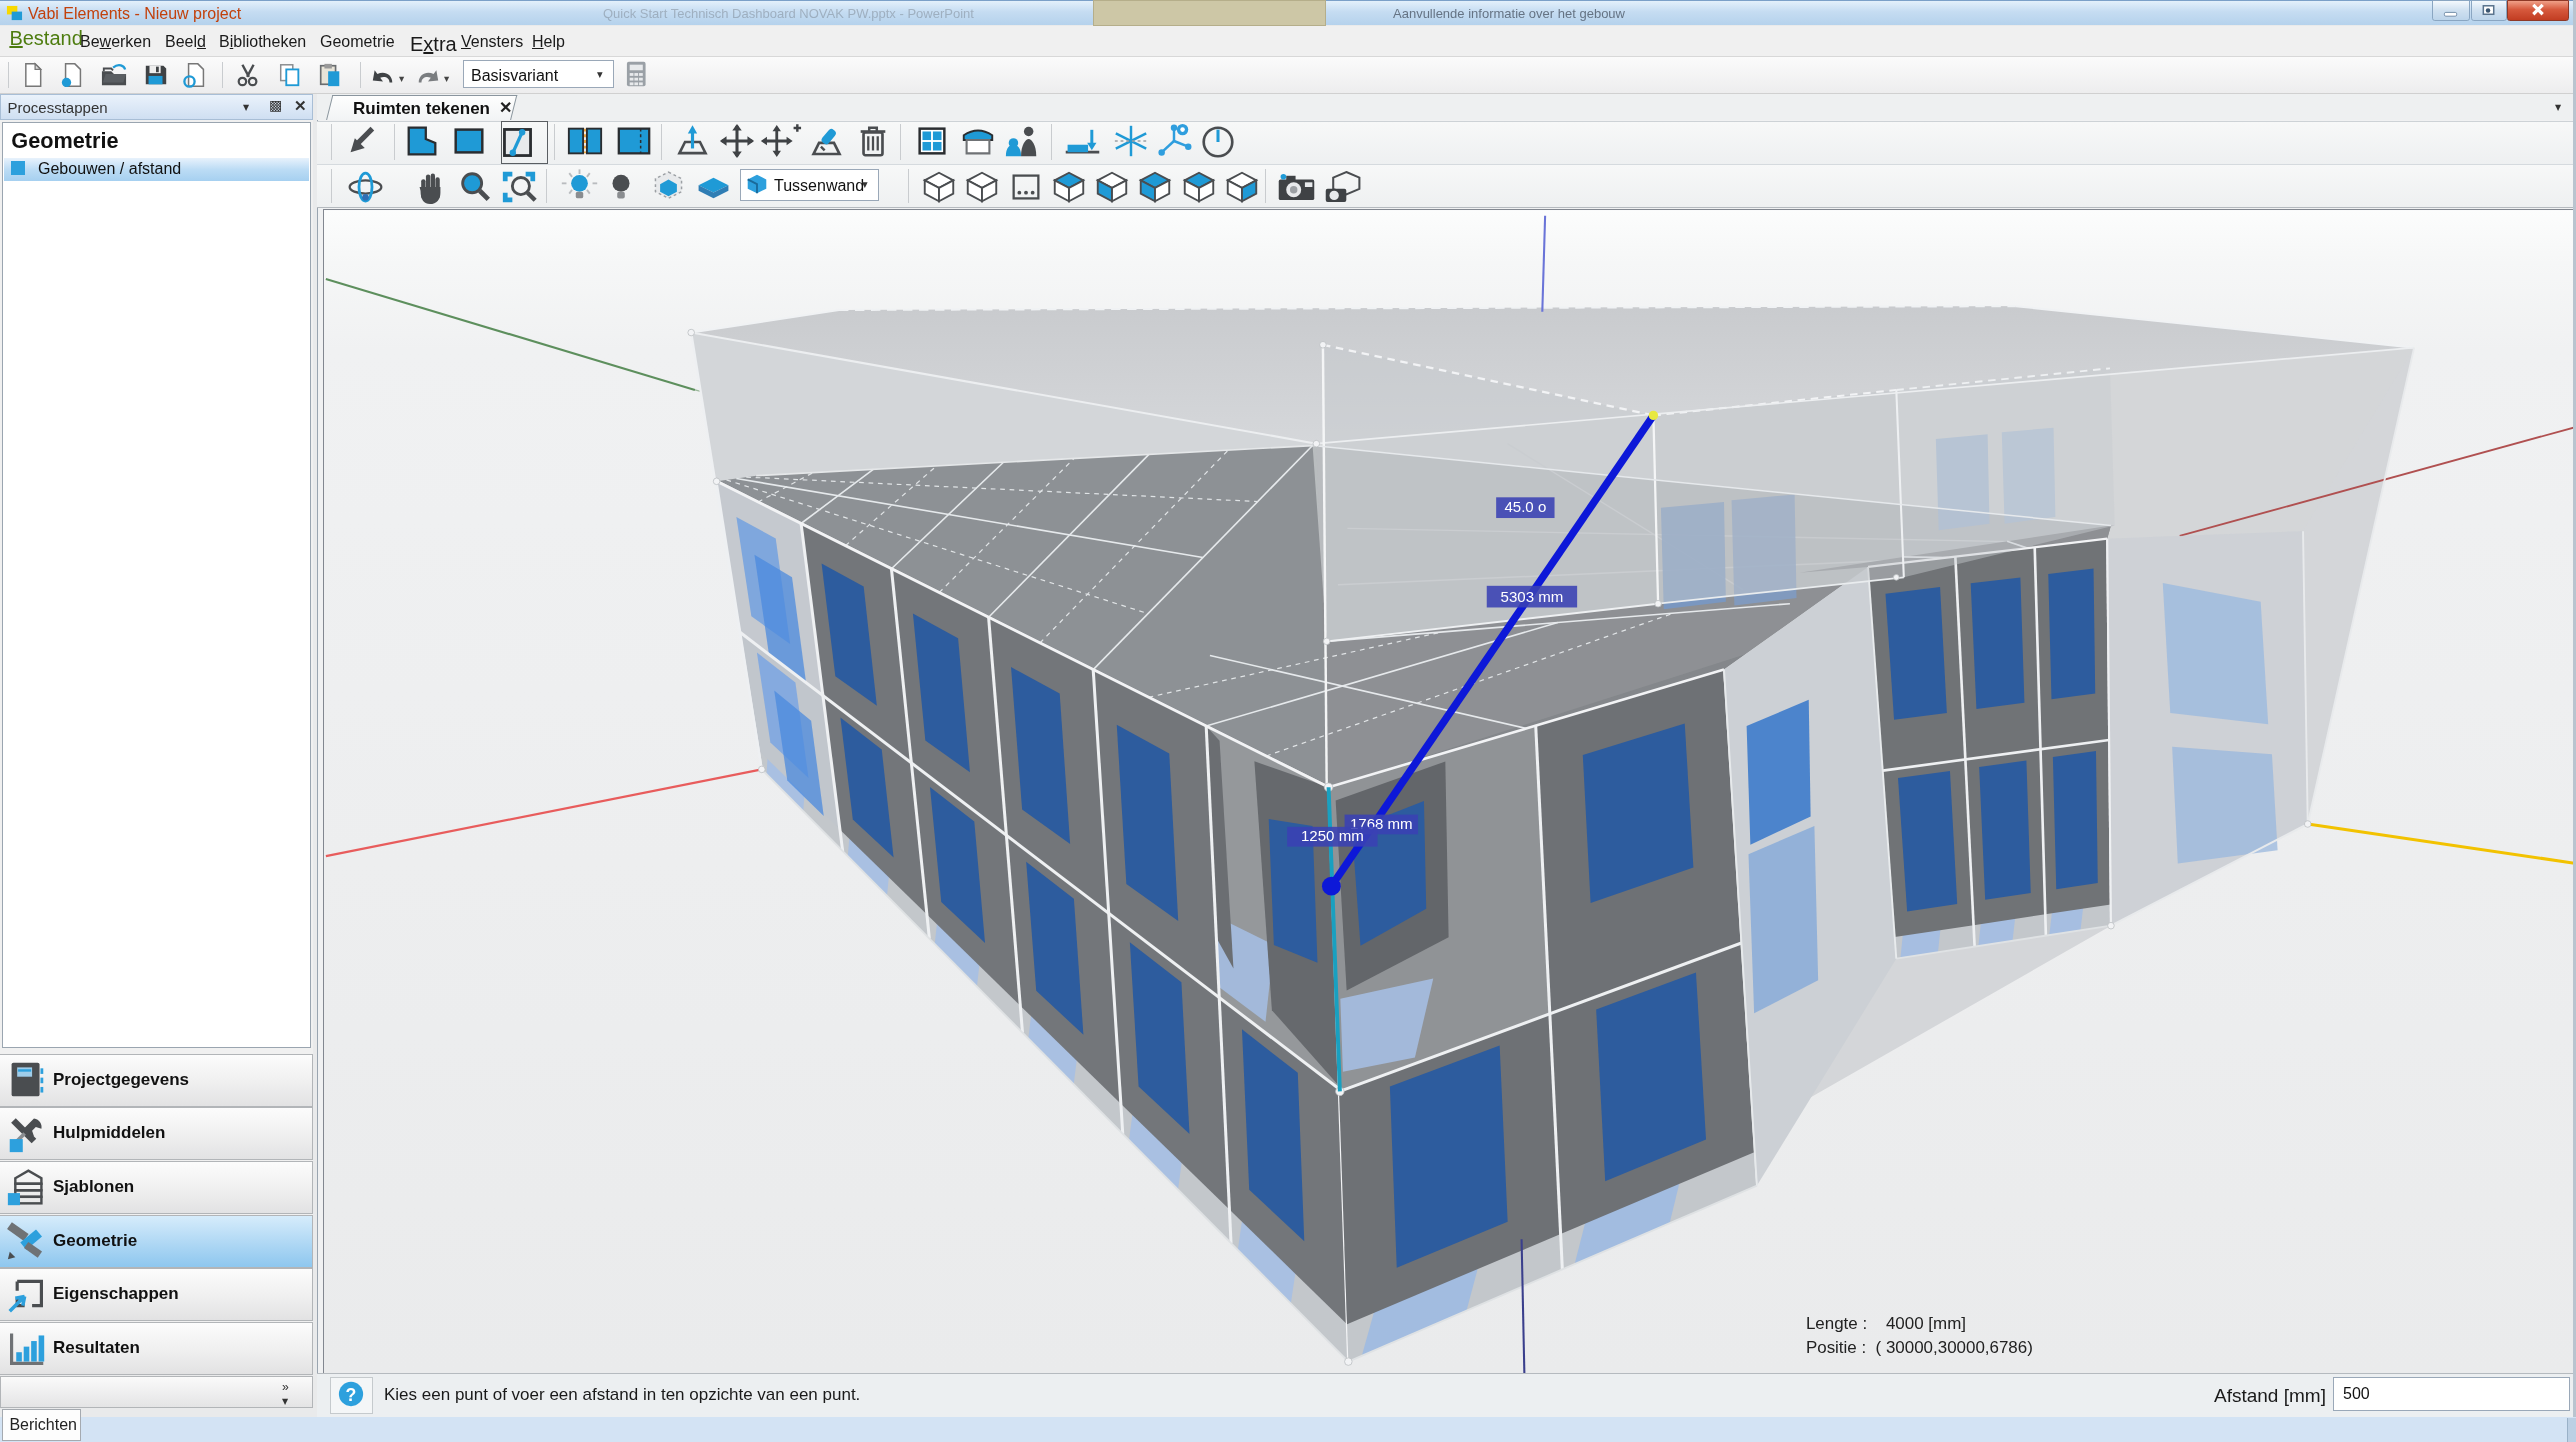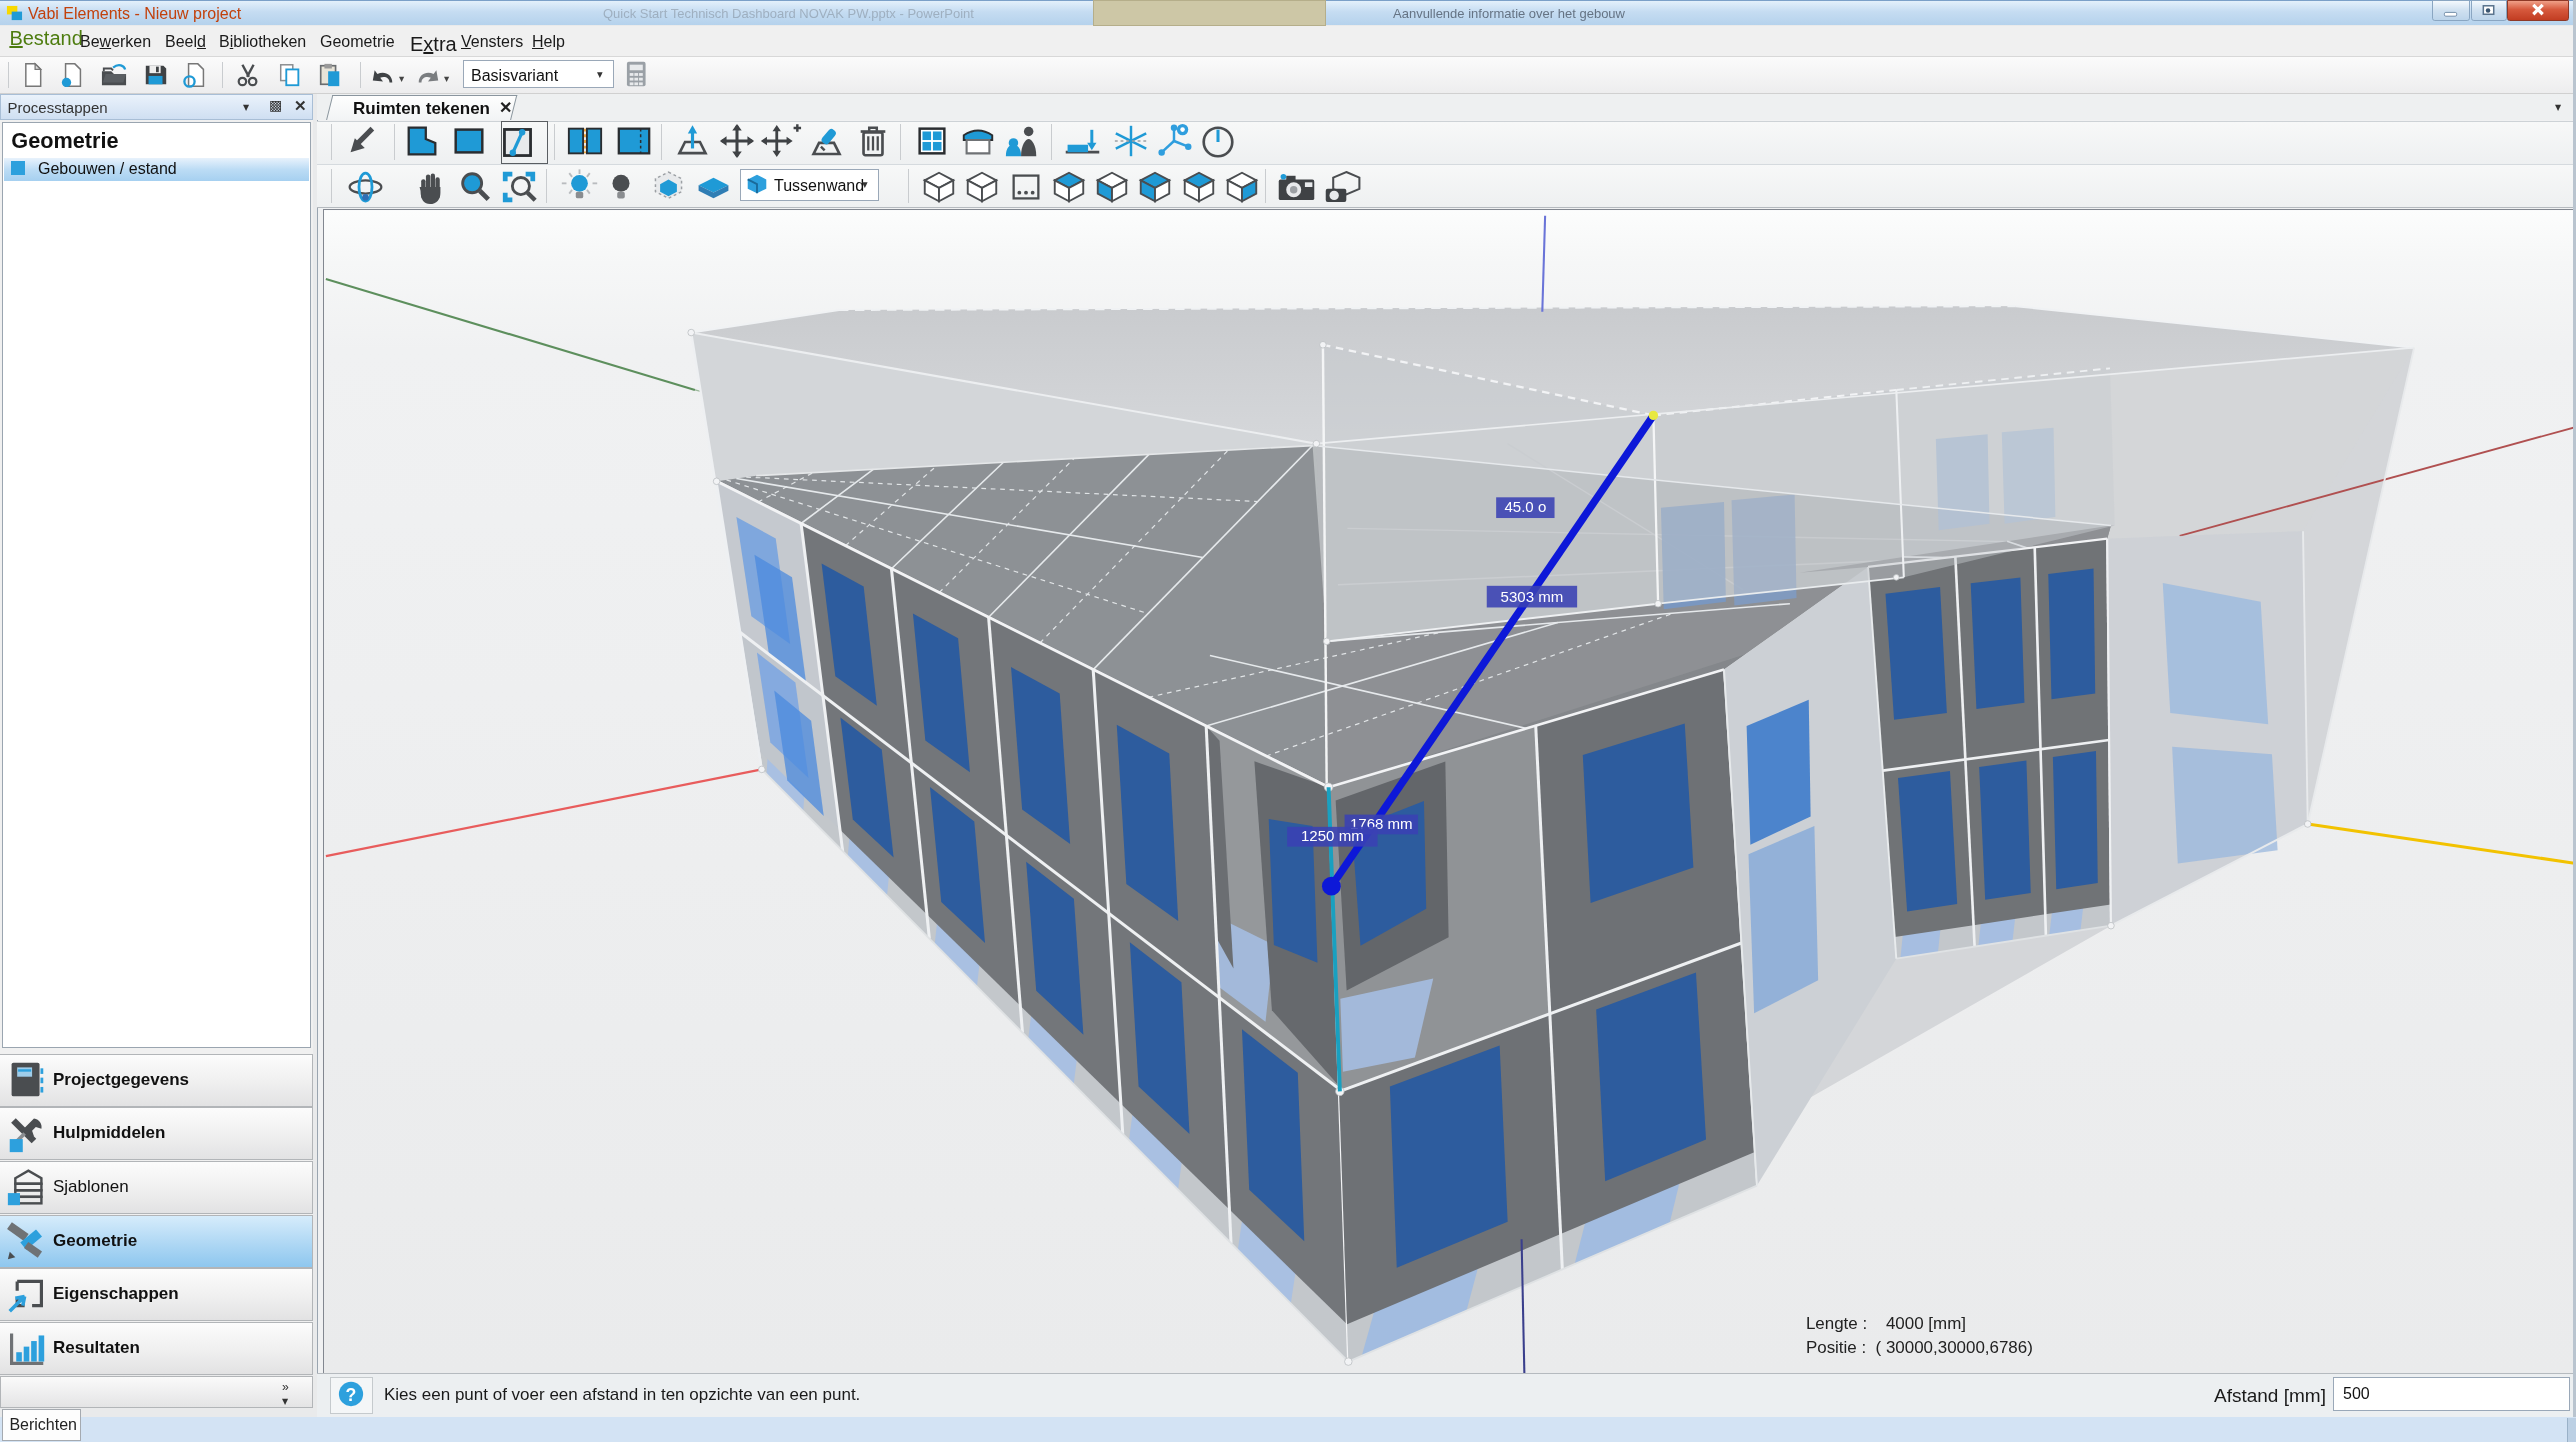--- a/index.html
+++ b/index.html
@@ -99,21 +99,21 @@
 <div class="abs" style="left:0;top:94px;width:313px;height:1280px;background:#f0f0f0"></div>
 <div class="abs" style="left:0;top:94px;width:313px;height:26px;background:linear-gradient(180deg,#eaf2fb,#cfdff2);border:0.9px solid #a8bed6"></div>
 <div class="abs" style="left:7.5px;top:99px;font-size:15px;color:#333">Processtappen</div>
 <div class="abs" style="left:243px;top:100px;font-size:12.2px;color:#333">▾</div>
 <div class="abs" style="left:269px;top:97px;font-size:14px;color:#333">▩</div>
 <div class="abs" style="left:294px;top:97px;font-size:15px;color:#333;font-weight:bold">✕</div>
 <div class="abs" style="left:1.9px;top:122px;width:309px;height:926px;background:#fff;border:0.9px solid #9aa5b0"></div>
 <div class="abs" style="left:11.3px;top:128px;font-size:21.7px;font-weight:bold;color:#111">Geometrie</div>
 <div class="abs" style="left:3.8px;top:158px;width:305px;height:22.6px;background:linear-gradient(180deg,#e8f2fc 0%,#bcdcf5 50%,#a6d0f0 100%)"></div>
 <div class="abs" style="left:11.3px;top:161px;width:14px;height:14px;background:#2da0dd"></div>
-<div class="abs" style="left:38px;top:160px;font-size:16px;color:#111">Gebouwen / estand</div>
+<div class="abs" style="left:38px;top:160px;font-size:16px;color:#111">Gebouwen / afstand</div>
 <div class="abs" style="left:113px;top:1047px;font-size:9.4px;letter-spacing:1.9px;color:#888">.........</div>
 <div class="abs" style="left:0;top:1054px;width:313px;height:53px;background:linear-gradient(180deg,#fcfcfc 0%,#efefef 55%,#e2e2e3 100%);border:0.9px solid #b2b5b8;border-left:none"></div>
 <div class="abs" style="left:5.6px;top:1059px"><svg width="41" height="41" viewBox="0 0 44 44" style="">
       <rect x="6" y="4" width="30" height="36" rx="2" fill="#4a4d50"></rect>
       <rect x="12" y="9" width="16" height="10" fill="#9fcdea"></rect>
       <rect x="13" y="11" width="14" height="2.6" fill="#2da0dd"></rect>
       <g fill="#2da0dd">
         <rect x="37" y="10" width="3" height="6"></rect>
         <rect x="37" y="20" width="3" height="6"></rect>
         <rect x="37" y="30" width="3" height="6"></rect>
@@ -131,21 +131,21 @@
 <div class="abs" style="left:0;top:1161px;width:313px;height:53px;background:linear-gradient(180deg,#fcfcfc 0%,#efefef 55%,#e2e2e3 100%);border:0.9px solid #b2b5b8;border-left:none"></div>
 <div class="abs" style="left:5.6px;top:1167px"><svg width="41" height="41" viewBox="0 0 44 44" style="">
       <path d="M10 12 l14 -8 14 8 v6 h-28 z" fill="none" stroke="#4a4d50" stroke-width="2.6"></path>
       <g fill="none" stroke="#4a4d50" stroke-width="2.6">
         <rect x="10" y="18" width="28" height="7"></rect>
         <rect x="10" y="25" width="28" height="7"></rect>
         <rect x="10" y="32" width="28" height="7"></rect>
       </g>
       <rect x="2" y="28" width="13" height="13" fill="#2da0dd"></rect>
     </svg></div>
-<div class="abs" style="left:53px;top:1177px;font-size:17px;font-weight:normal;color:#111">Sjablonen</div>
+<div class="abs" style="left:53px;top:1177px;font-size:17px;font-weight:bold;color:#111">Sjablonen</div>
 <div class="abs" style="left:0;top:1215px;width:313px;height:53px;background:linear-gradient(180deg,#d6ecfb 0%,#aed7f4 55%,#8ec7ef 100%);border:0.9px solid #b2b5b8;border-left:none"></div>
 <div class="abs" style="left:5.6px;top:1220px"><svg width="41" height="41" viewBox="0 0 44 44" style="">
       <rect x="2" y="8" width="22" height="9" transform="rotate(35 13 12)" fill="#6f7275"></rect>
       <rect x="16" y="16" width="22" height="10" transform="rotate(-40 27 21)" fill="#2da0dd"></rect>
       <rect x="20" y="28" width="18" height="8" transform="rotate(35 29 32)" fill="#6f7275"></rect>
       <path d="M4 34 l6 6 -8 2 z" fill="#4a4d50"></path>
     </svg></div>
 <div class="abs" style="left:53px;top:1231px;font-size:17px;font-weight:bold;color:#111">Geometrie</div>
 <div class="abs" style="left:0;top:1268px;width:313px;height:53px;background:linear-gradient(180deg,#fcfcfc 0%,#efefef 55%,#e2e2e3 100%);border:0.9px solid #b2b5b8;border-left:none"></div>
 <div class="abs" style="left:5.6px;top:1274px"><svg width="41" height="41" viewBox="0 0 44 44" style="">

